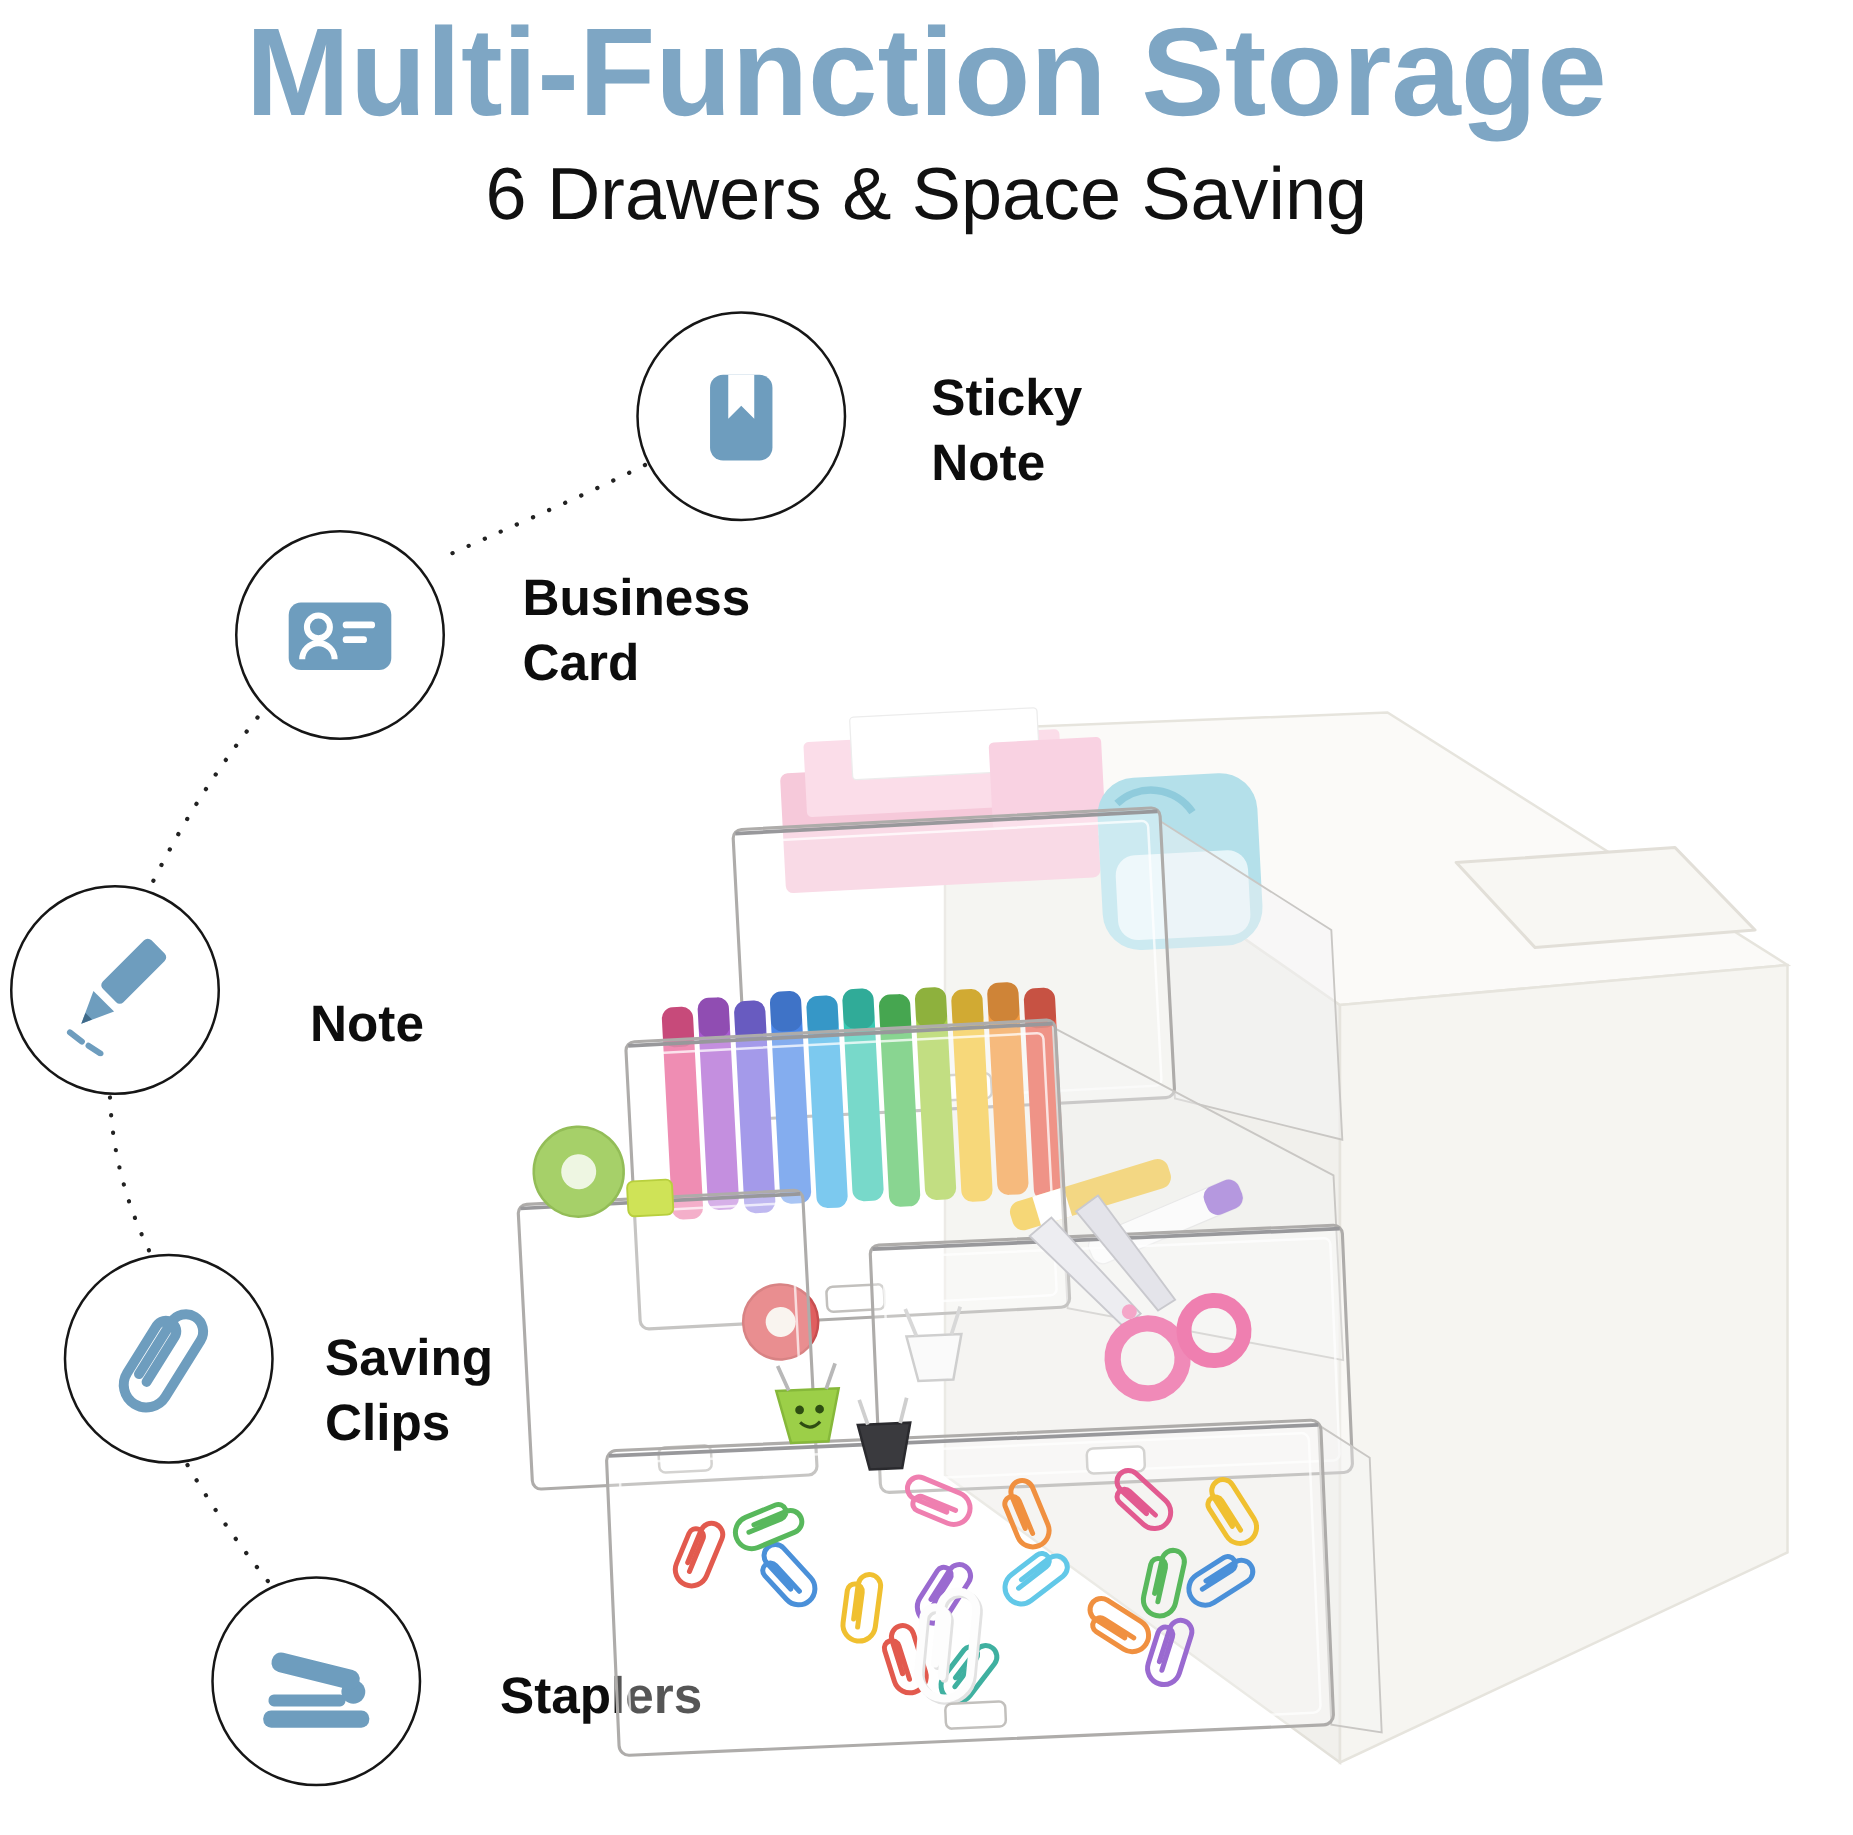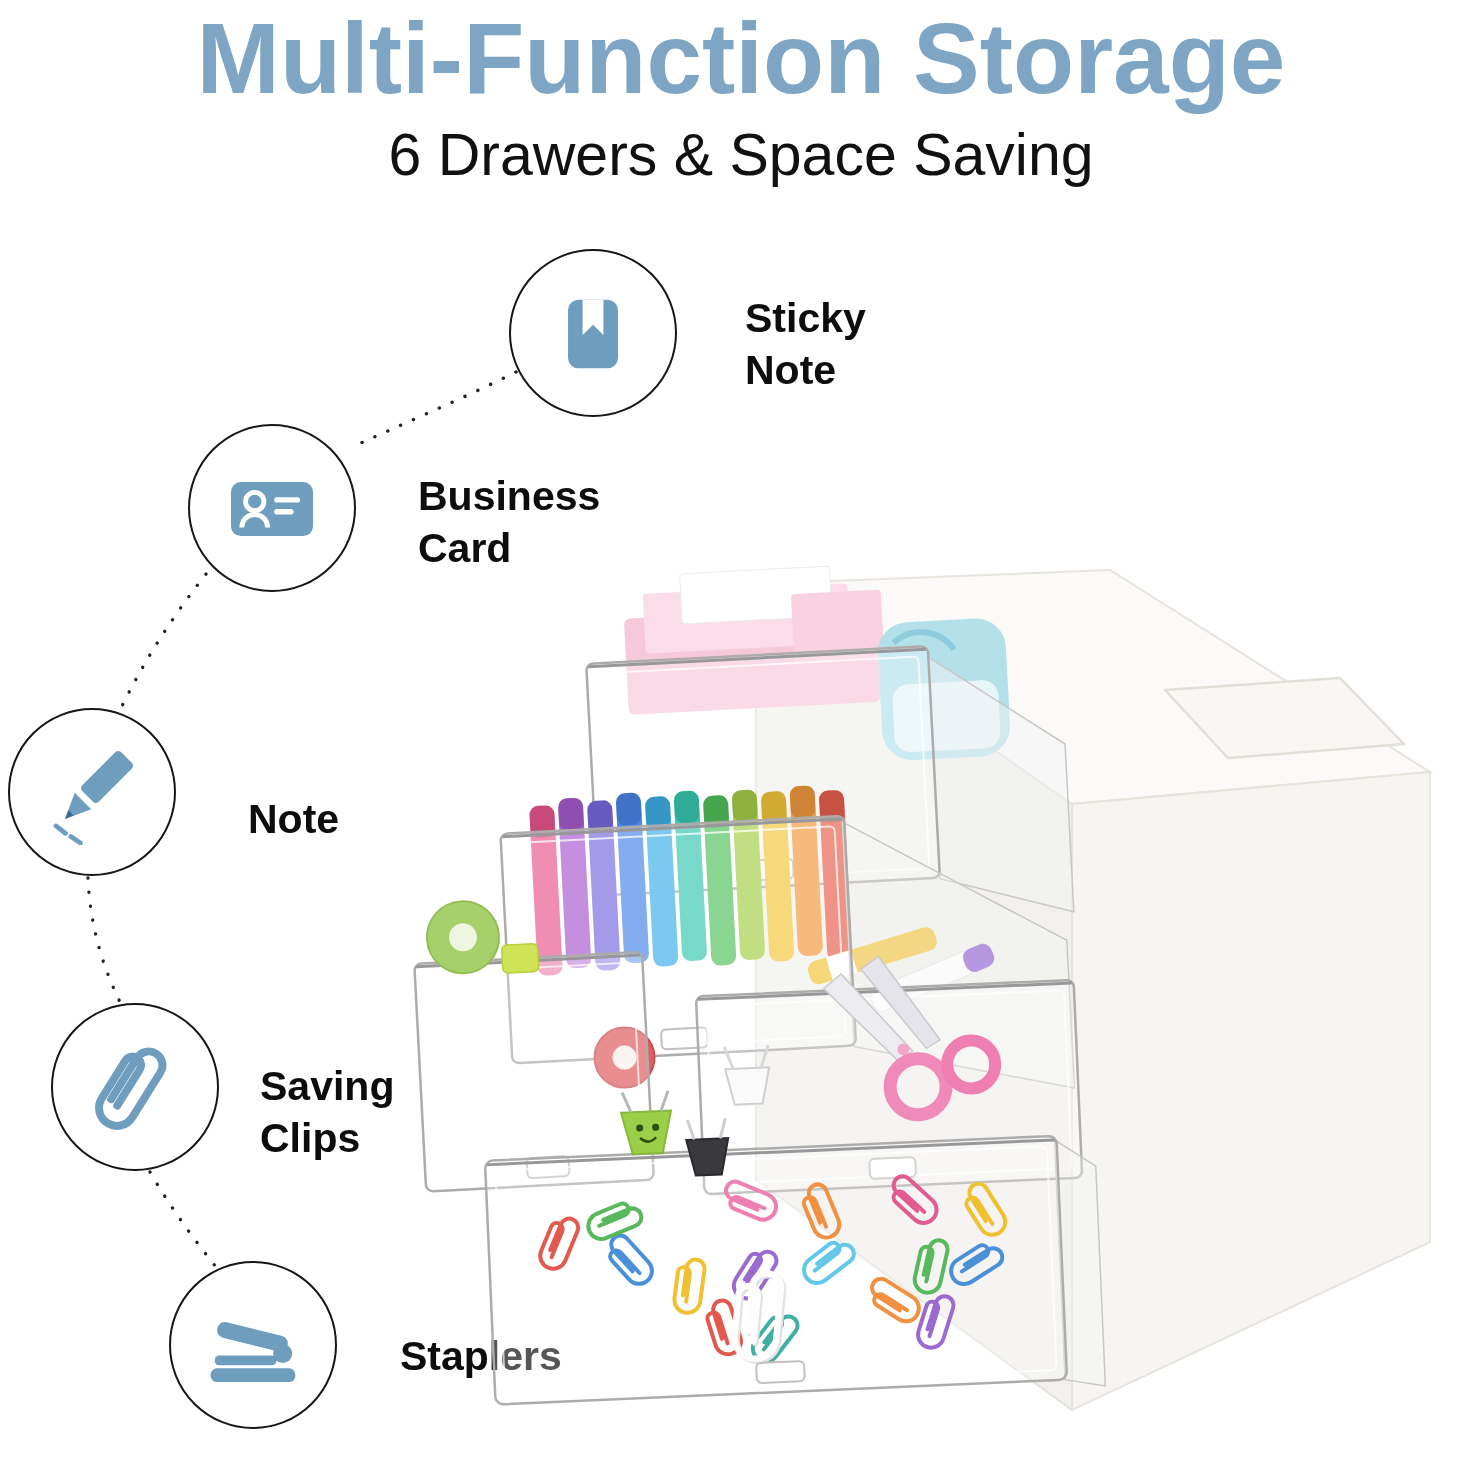--- a/index.html
+++ b/index.html
@@ -46,21 +46,21 @@
   <div class="feature">
     <div class="fcircle" style="left:188px;top:424px;">
       <svg width="108" height="108" viewBox="0 0 100 100">
         <rect x="12" y="26" width="76" height="50" rx="9" fill="#6e9dbe"></rect>
         <circle cx="34" cy="44" r="8.5" fill="none" stroke="#fff" stroke-width="4.5"></circle>
         <path d="M22 68 a12 12 0 0 1 24 0" fill="none" stroke="#fff" stroke-width="4.5"></path>
         <rect x="52" y="40" width="24" height="5" rx="2.5" fill="#fff"></rect>
         <rect x="52" y="51" width="18" height="5" rx="2.5" fill="#fff"></rect>
       </svg>
     </div>
-    <div class="flabel" style="left:418px;top:470px;width:185px;">Business Card</div>
+    <div class="flabel" style="left:418px;top:452px;width:185px;">Business Card</div>
   </div>
 
   <div class="feature">
     <div class="fcircle" style="left:8px;top:708px;">
       <svg width="106" height="106" viewBox="0 0 100 100">
         <g transform="rotate(45 50 50)">
           <rect x="39" y="4" width="22" height="52" rx="4" fill="#6e9dbe"></rect>
           <rect x="39" y="56" width="22" height="4" fill="#fff"></rect>
           <path d="M39 62 L61 62 L50 86 Z" fill="#6e9dbe"></path>
           <path d="M46.5 78 L53.5 78 L50 86 Z" fill="#3f6a8a"></path>

